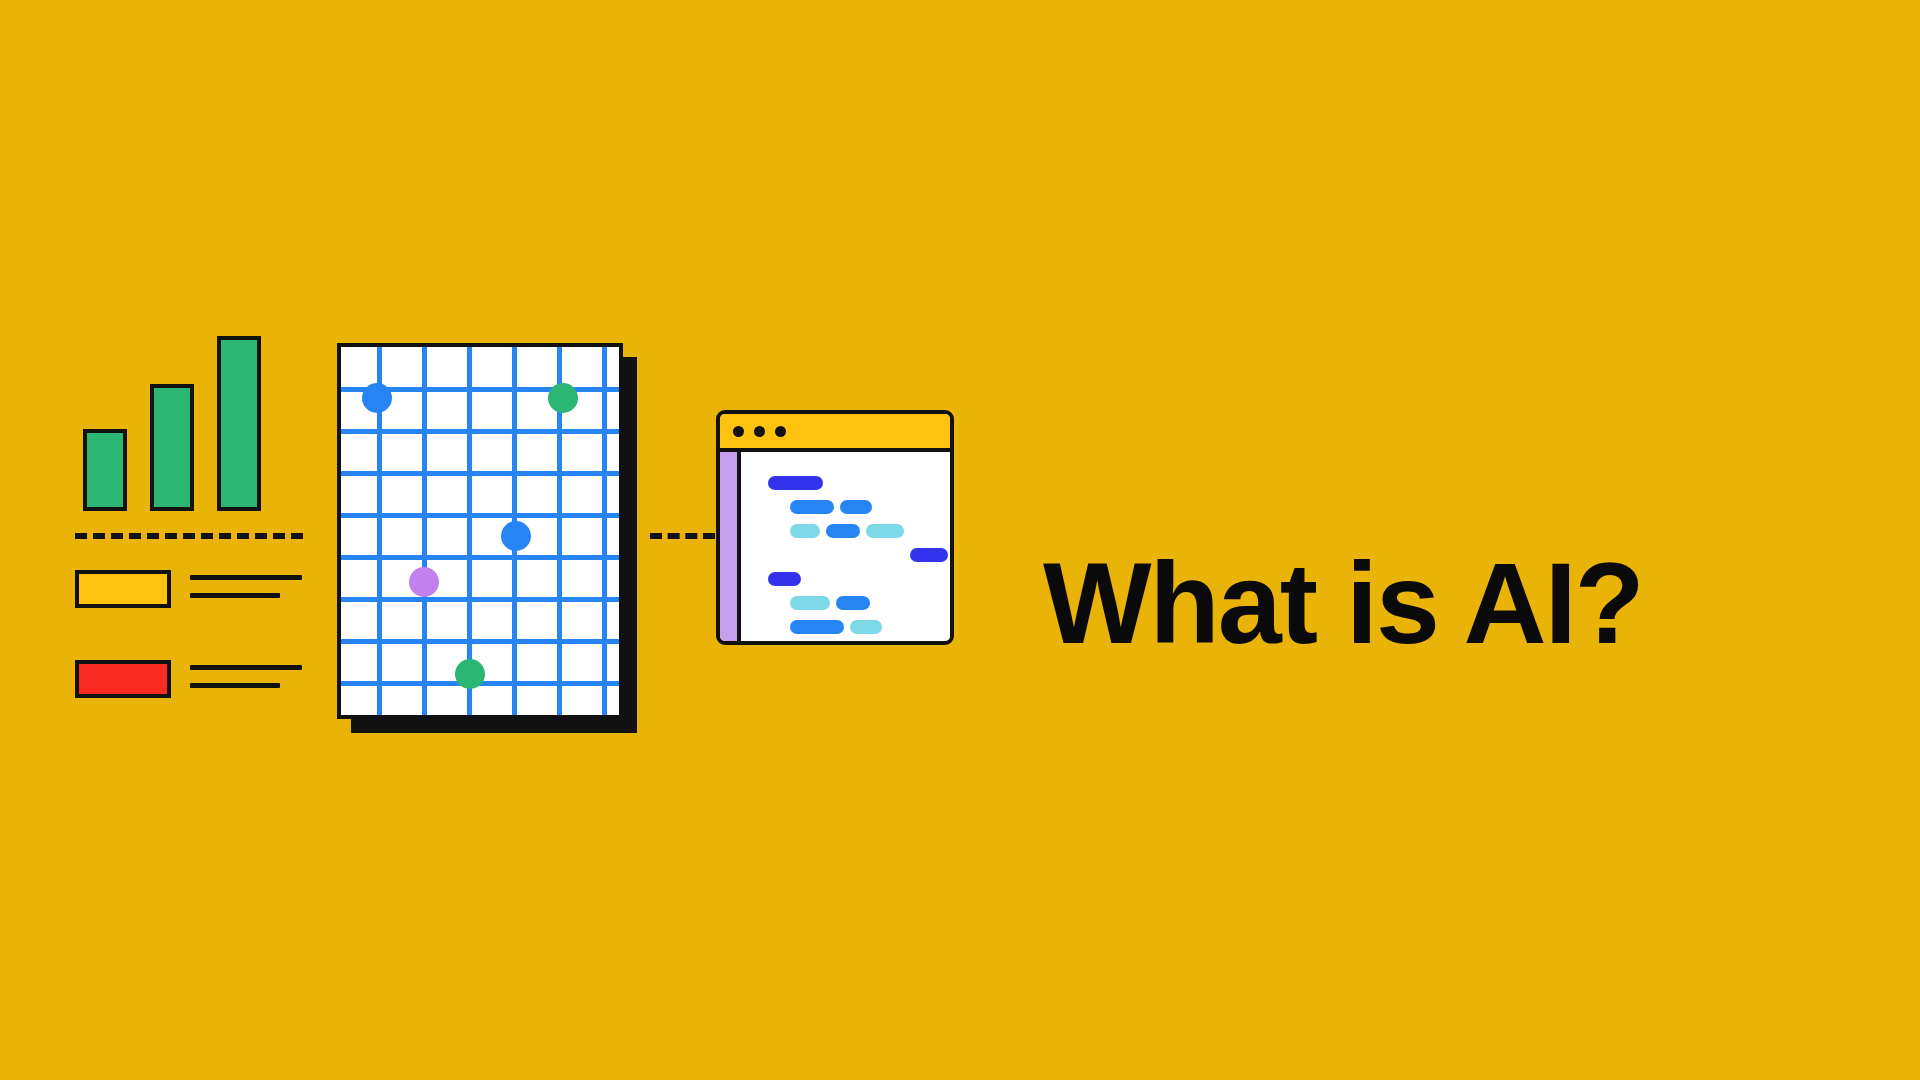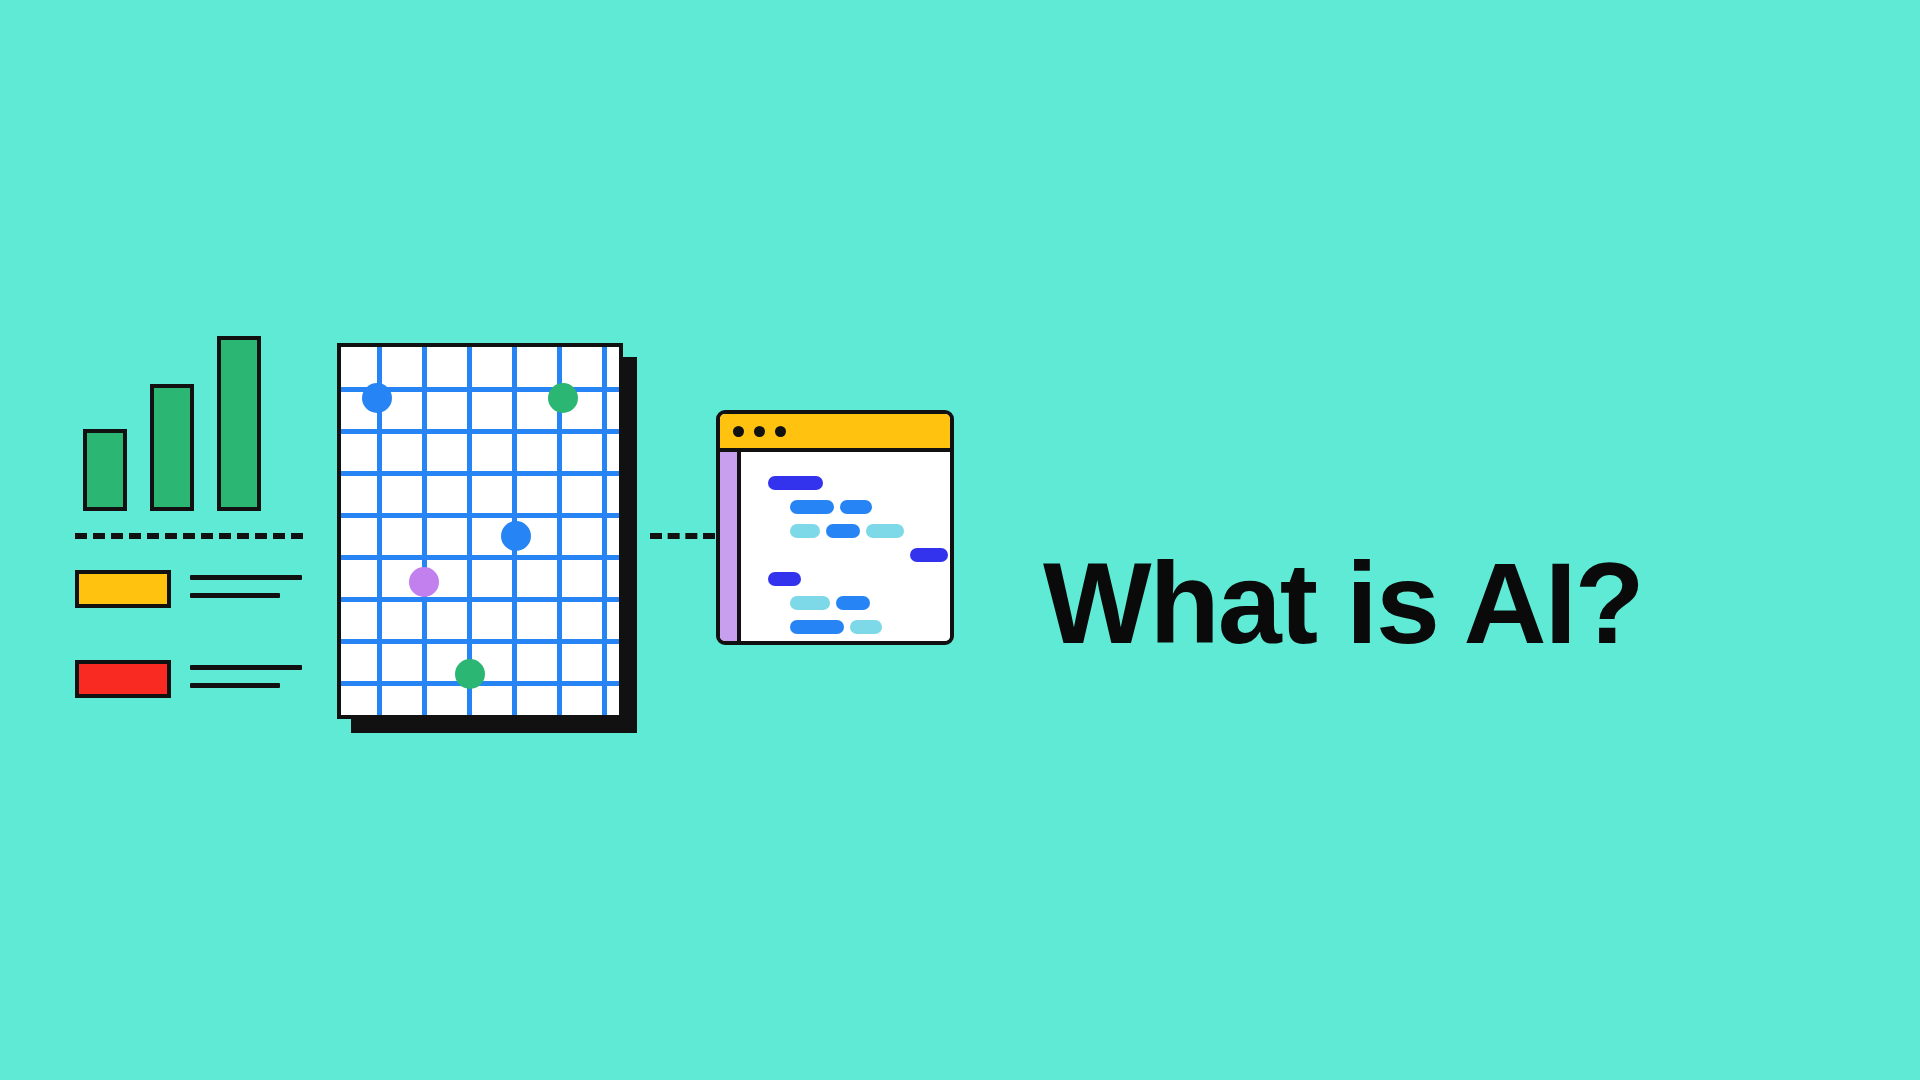--- a/index.html
+++ b/index.html
@@ -14,21 +14,21 @@
     font-family: "Liberation Sans", sans-serif;
     overflow: hidden;
     position: relative;
   }
 
   #stage {
     position: absolute;
     left: 0; top: 0;
     width: 1920px;
     height: 1080px;
-    background: #5eead4;
+    background: #eab308;
   }
 
   
   .analytics-cluster {
     position: absolute;
     left: 75px;
     top: 336px;
     width: 240px;
     height: 350px;
   }

